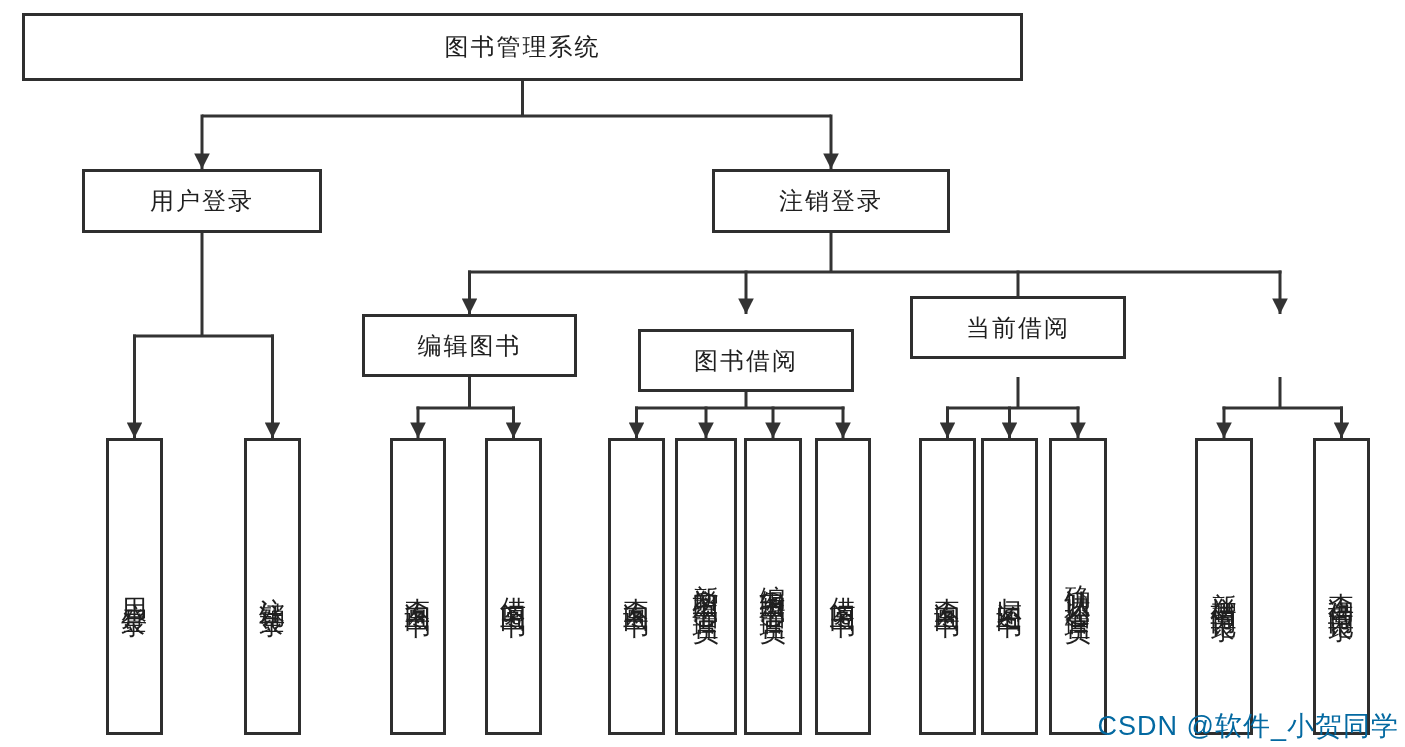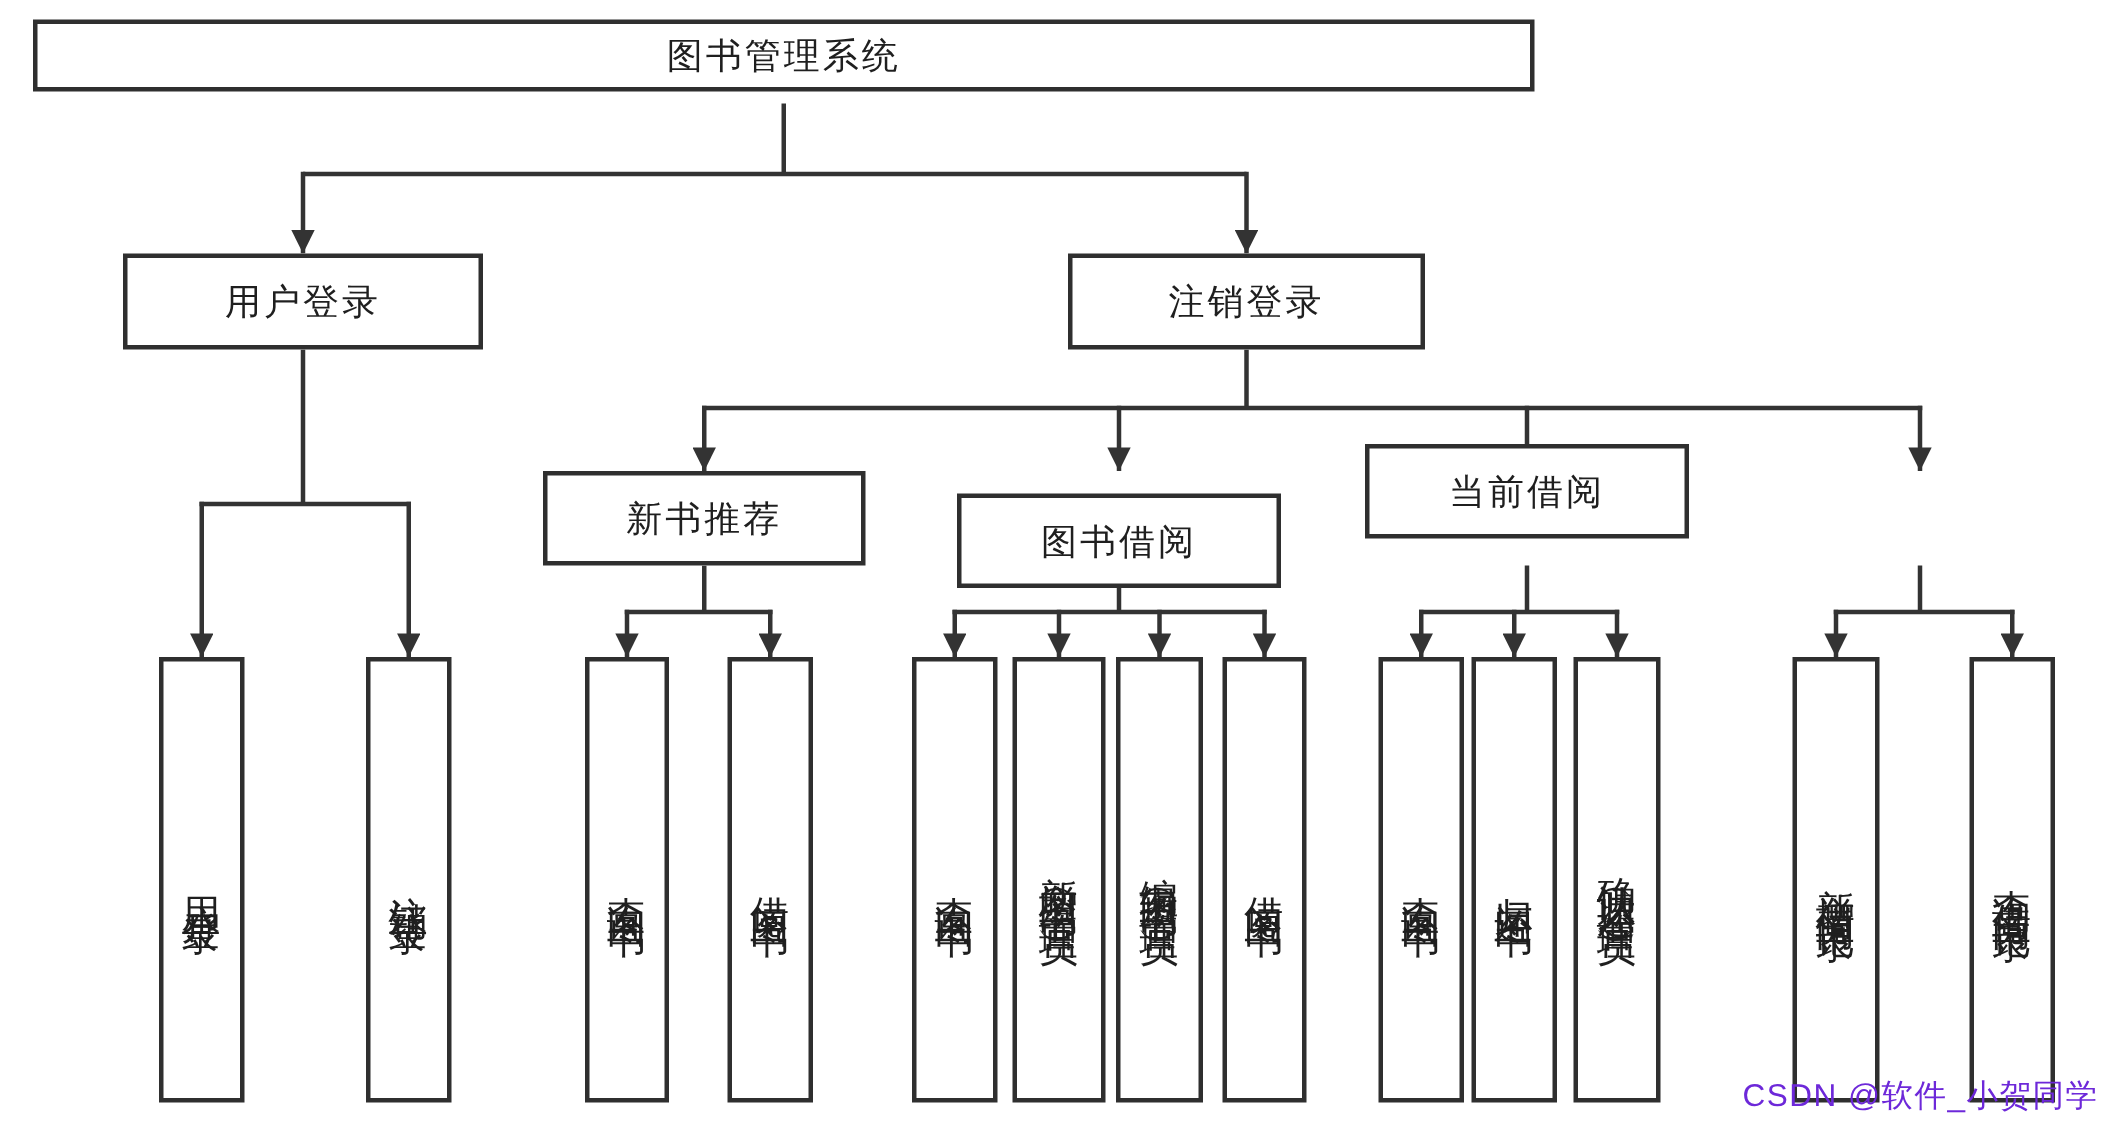--- a/index.html
+++ b/index.html
@@ -35,23 +35,23 @@
     writing-mode: vertical-rl;
     text-orientation: mixed;
     font-size: 26px;
     letter-spacing: 5px;
     line-height: 1;
   }
   #watermark {
     position: absolute;
     right: 6px;
     bottom: 3px;
-    font-size: 21px;
+    font-size: 27px;
     letter-spacing: 1px;
-    color: #6d28d9;
+    color: #0369a1;
     white-space: nowrap;
   }
 </style>
 </head>
 <body>
 
 <div id="stage">
 
   <svg id="connectors" viewBox="0 0 1405 747" xmlns="http://www.w3.org/2000/svg">
     <defs>
@@ -96,33 +96,33 @@
       <line x1="1009.5" y1="406.5" x2="1009.5" y2="438" marker-end="url(#arrow)"></line>
       <line x1="1078" y1="406.5" x2="1078" y2="438" marker-end="url(#arrow)"></line>
 
       <path d="M1280 377 V408"></path>
       <path d="M1222.5 408 H1343"></path>
       <line x1="1224" y1="406.5" x2="1224" y2="438" marker-end="url(#arrow)"></line>
       <line x1="1341.5" y1="406.5" x2="1341.5" y2="438" marker-end="url(#arrow)"></line>
     </g>
   </svg>
 
-  <div class="box" style="left:22px;top:13px;width:1001px;height:48px">
+  <div class="box" style="left:22px;top:13px;width:1001px;height:68px">
     <span>图书管理系统</span>
   </div>
 
   <div class="box" style="left:82px;top:169px;width:240px;height:64px">
     <span>用户登录</span>
   </div>
   <div class="box" style="left:712px;top:169px;width:238px;height:64px">
     <span>注销登录</span>
   </div>
 
   <div class="box" style="left:362px;top:314px;width:215px;height:63px">
-    <span>新书推荐</span>
+    <span>编辑图书</span>
   </div>
   <div class="box" style="left:638px;top:329px;width:216px;height:63px">
     <span>图书借阅</span>
   </div>
   <div class="box" style="left:910px;top:296px;width:216px;height:63px">
     <span>当前借阅</span>
   </div>
 
   <div class="vbox" style="left:106px;top:438px;width:57px;height:297px">
     <span>用户登录</span>

